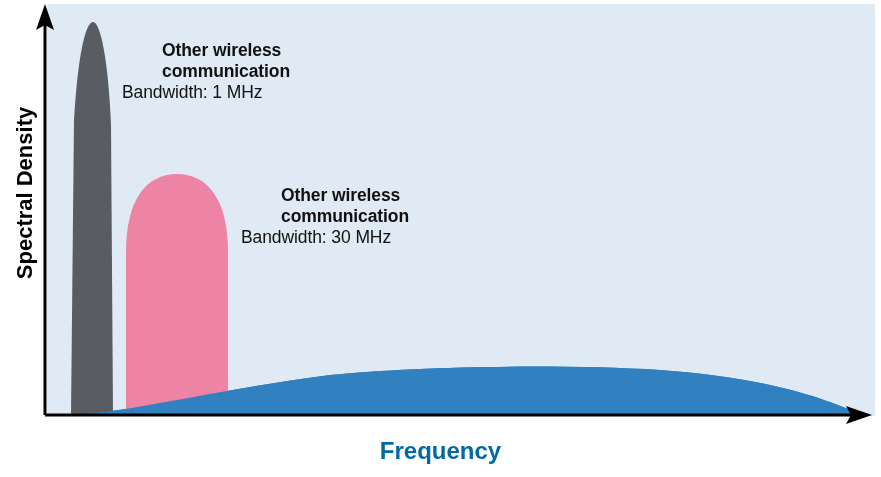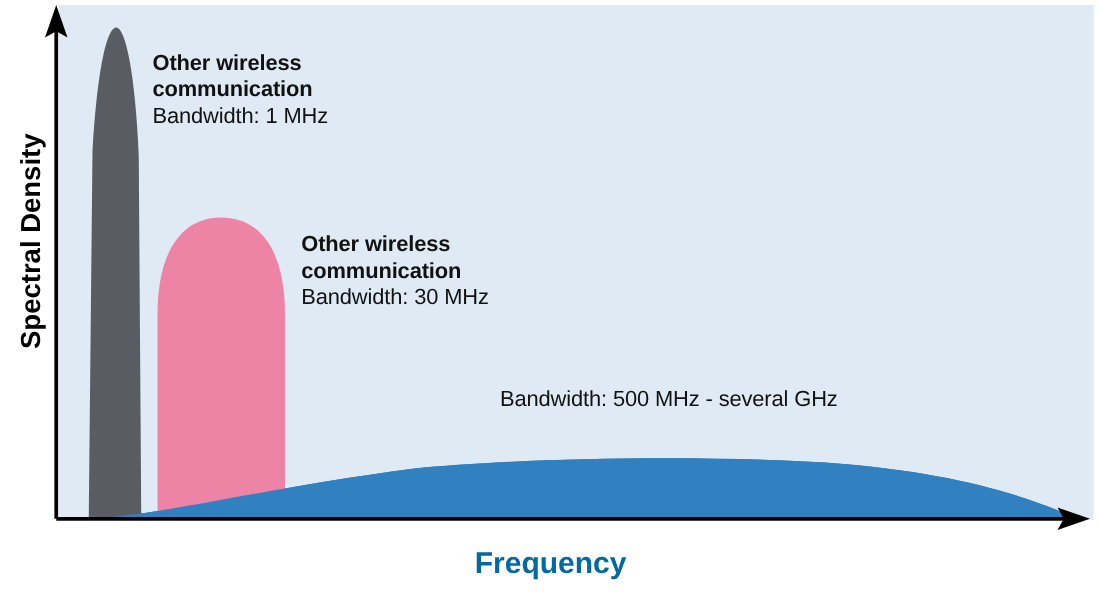--- a/index.html
+++ b/index.html
@@ -32,26 +32,26 @@
     position: absolute;
     line-height: 1.20;
     color: #111111;
     white-space: nowrap;
     letter-spacing: -0.1px;
   }
   .anno .ttl {
     display: block;
     font-weight: bold;
     font-size: 17.5px;
+    margin-left: 40px;
   }
   .anno .sub {
     display: block;
     font-weight: normal;
     font-size: 17.5px;
-    text-align: right;
   }
   #anno-gray  { left: 122px; top: 40px;  }
   #anno-pink  { left: 241px; top: 185px; }
   #anno-uwb   { left: 400px; top: 309px; }
 
   #xaxis-label {
     position: absolute;
     left: 0;
     top: 437px;
     width: 881px;
@@ -121,19 +121,18 @@
     <span class="sub">Bandwidth: 1 MHz</span>
   </div>
 
   <div class="anno" id="anno-pink">
     <span class="ttl">Other wireless</span>
     <span class="ttl">communication</span>
     <span class="sub">Bandwidth: 30 MHz</span>
   </div>
 
   <div class="anno" id="anno-uwb">
-    <span class="sub">Bandwidth: 500 MHz - several GHz</span>
   </div>
 
   <div id="xaxis-label">Frequency</div>
   <div id="yaxis-label">Spectral Density</div>
 
 </div>
 
 </body></html>

